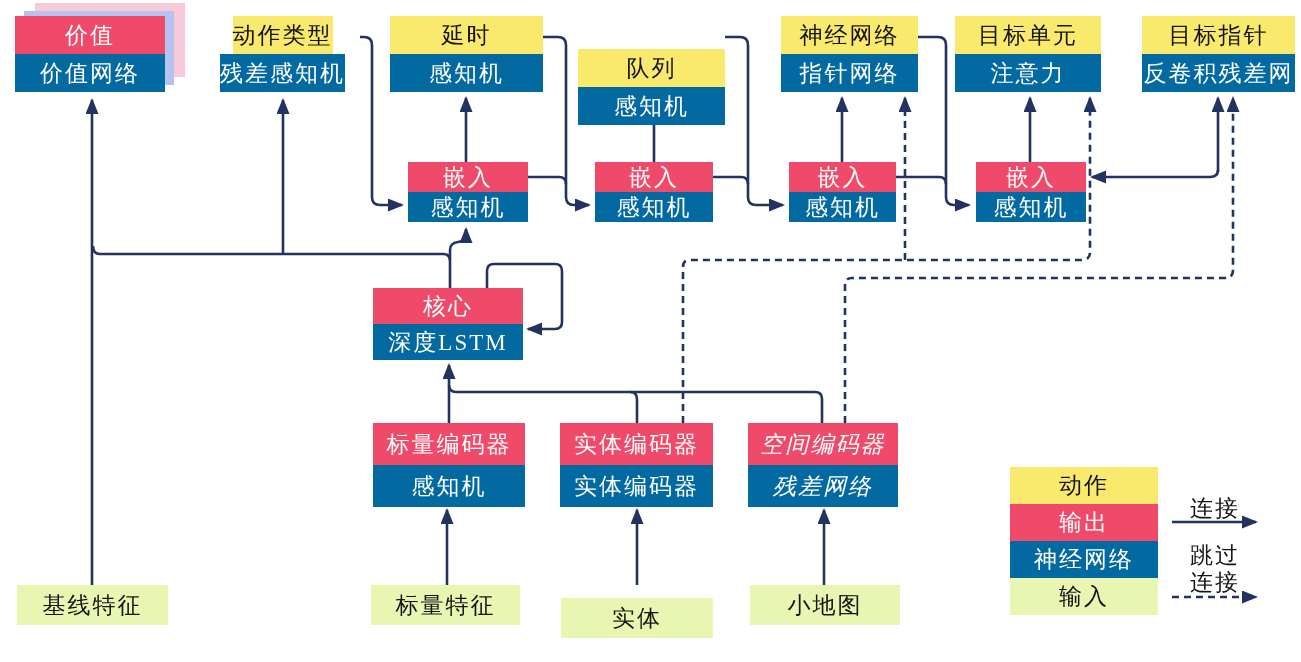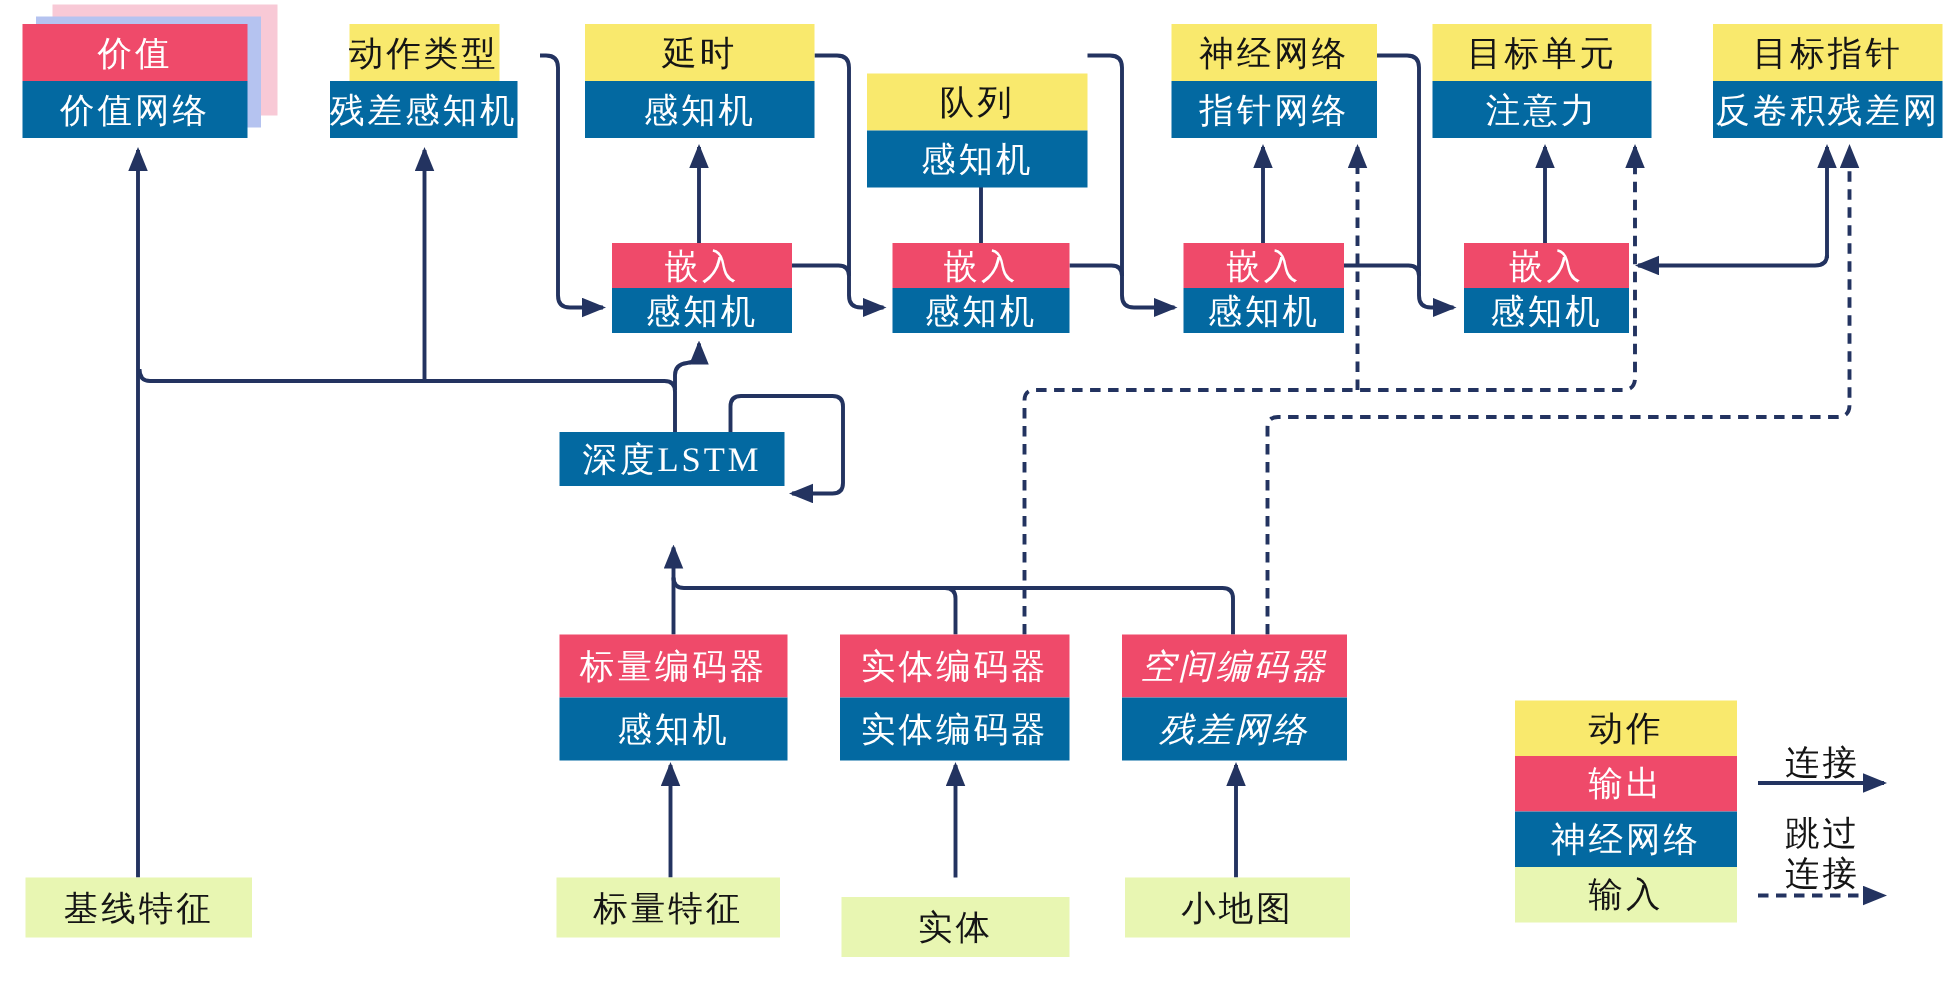--- a/index.html
+++ b/index.html
@@ -120,20 +120,21 @@
   <div class="node emb" style="left:789px;top:162px;width:107px;">
     <div class="half red">嵌入</div>
     <div class="half blue">感知机</div>
   </div>
   <div class="node emb" style="left:976px;top:162px;width:110px;">
     <div class="half red">嵌入</div>
     <div class="half blue">感知机</div>
   </div>
 
   <div class="node core" style="left:373px;top:288px;width:150px;">
+    <div class="half red">核心</div>
     <div class="half blue">深度LSTM</div>
   </div>
 
   <div class="node enc" style="left:373px;top:423px;width:152px;">
     <div class="half red">标量编码器</div>
     <div class="half blue">感知机</div>
   </div>
   <div class="node enc" style="left:560px;top:423px;width:153px;">
     <div class="half red">实体编码器</div>
     <div class="half blue">实体编码器</div>

